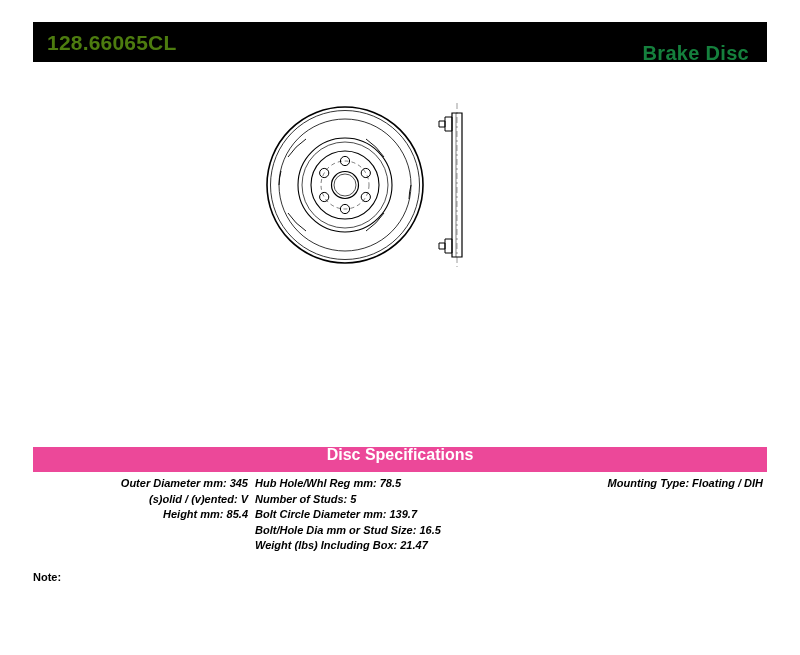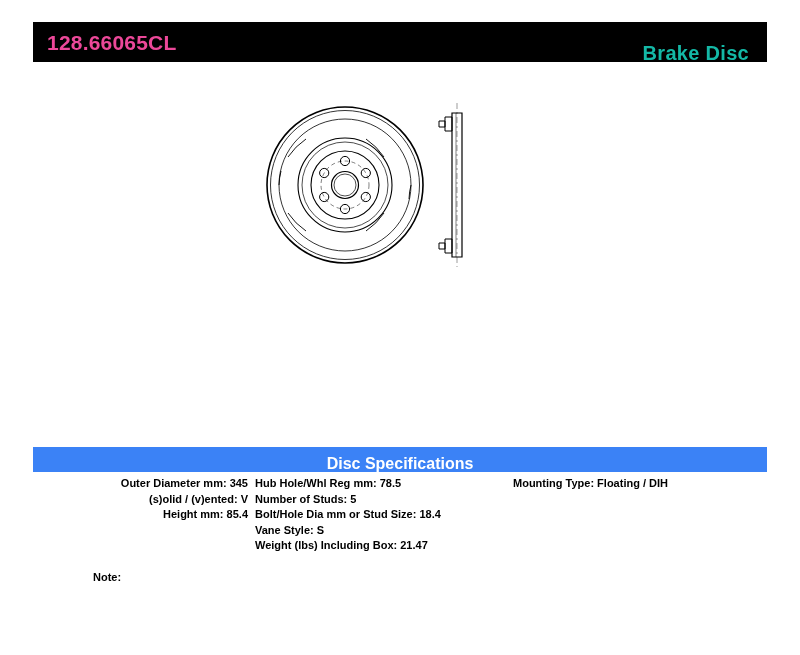--- a/index.html
+++ b/index.html
@@ -24,28 +24,28 @@
     width: 734px;
     height: 40px;
     background: #000000;
     display: flex;
     align-items: center;
     justify-content: space-between;
     box-sizing: border-box;
     padding: 0 18px 0 14px;
   }
   .part-number {
-    color: #ec4899;
+    color: #4d7c0f;
     font-size: 21px;
     font-weight: bold;
     letter-spacing: 0.2px;
     line-height: 1;
   }
   .product-type {
-    color: #14b8a6;
+    color: #15803d;
     font-size: 20px;
     font-weight: bold;
     letter-spacing: 0.3px;
     line-height: 1;
     margin-top: 21px;
   }
 
   
   .drawing-area {
     position: absolute;
@@ -58,23 +58,23 @@
     display: block;
   }
 
   
   .spec-title-bar {
     position: absolute;
     left: 33px;
     top: 447px;
     width: 734px;
     height: 25px;
-    background: #3b82f6;
+    background: #ec4899;
     display: flex;
-    align-items: flex-end;
+    align-items: flex-start;
     justify-content: center;
     box-sizing: border-box;
   }
   .spec-title {
     color: #ffffff;
     font-size: 16px;
     font-weight: bold;
     line-height: 1;
   }
 
@@ -98,37 +98,38 @@
     text-align: right;
   }
   .col-mid {
     left: 222px;
     width: 250px;
     text-align: left;
   }
   .col-right {
     left: 480px;
     width: 254px;
+    text-align: right;
     padding-right: 4px;
     box-sizing: border-box;
   }
   .spec-line {
     white-space: nowrap;
+    font-style: italic;
   }
 
   .note-row {
     position: absolute;
     left: 33px;
     top: 571px;
     width: 300px;
     font-size: 11px;
     font-weight: bold;
   }
   .note-label {
-    margin-left: 60px;
     text-align: center;
   }
 </style>
 </head>
 <body>
 
 <div class="header-bar">
   <div class="part-number">128.66065CL</div>
   <div class="product-type">Brake Disc</div>
 </div>
@@ -187,22 +188,22 @@
 <div class="spec-columns">
   <div class="spec-col col-left">
     <div class="spec-line">Outer Diameter mm: 345</div>
     <div class="spec-line">(s)olid / (v)ented: V</div>
     <div class="spec-line">Height mm: 85.4</div>
   </div>
 
   <div class="spec-col col-mid">
     <div class="spec-line">Hub Hole/Whl Reg mm: 78.5</div>
     <div class="spec-line">Number of Studs: 5</div>
-    <div class="spec-line">Bolt/Hole Dia mm or Stud Size: 18.4</div>
-    <div class="spec-line">Vane Style: S</div>
+    <div class="spec-line">Bolt Circle Diameter mm: 139.7</div>
+    <div class="spec-line">Bolt/Hole Dia mm or Stud Size: 16.5</div>
     <div class="spec-line">Weight (lbs) Including Box: 21.47</div>
   </div>
 
   <div class="spec-col col-right">
     <div class="spec-line">Mounting Type: Floating / DIH</div>
   </div>
 </div>
 
 <div class="note-row">
   <span class="note-label">Note:</span>

